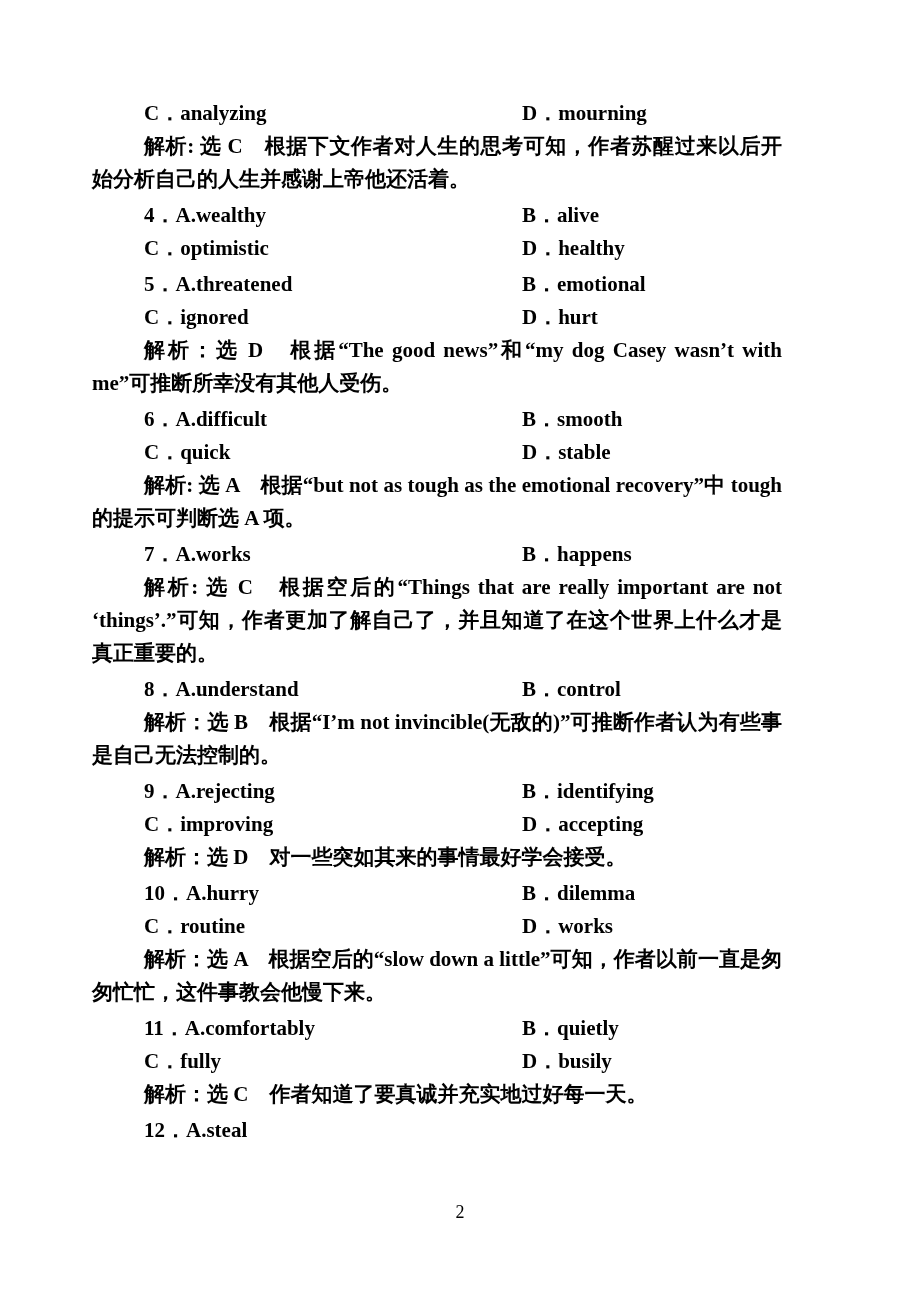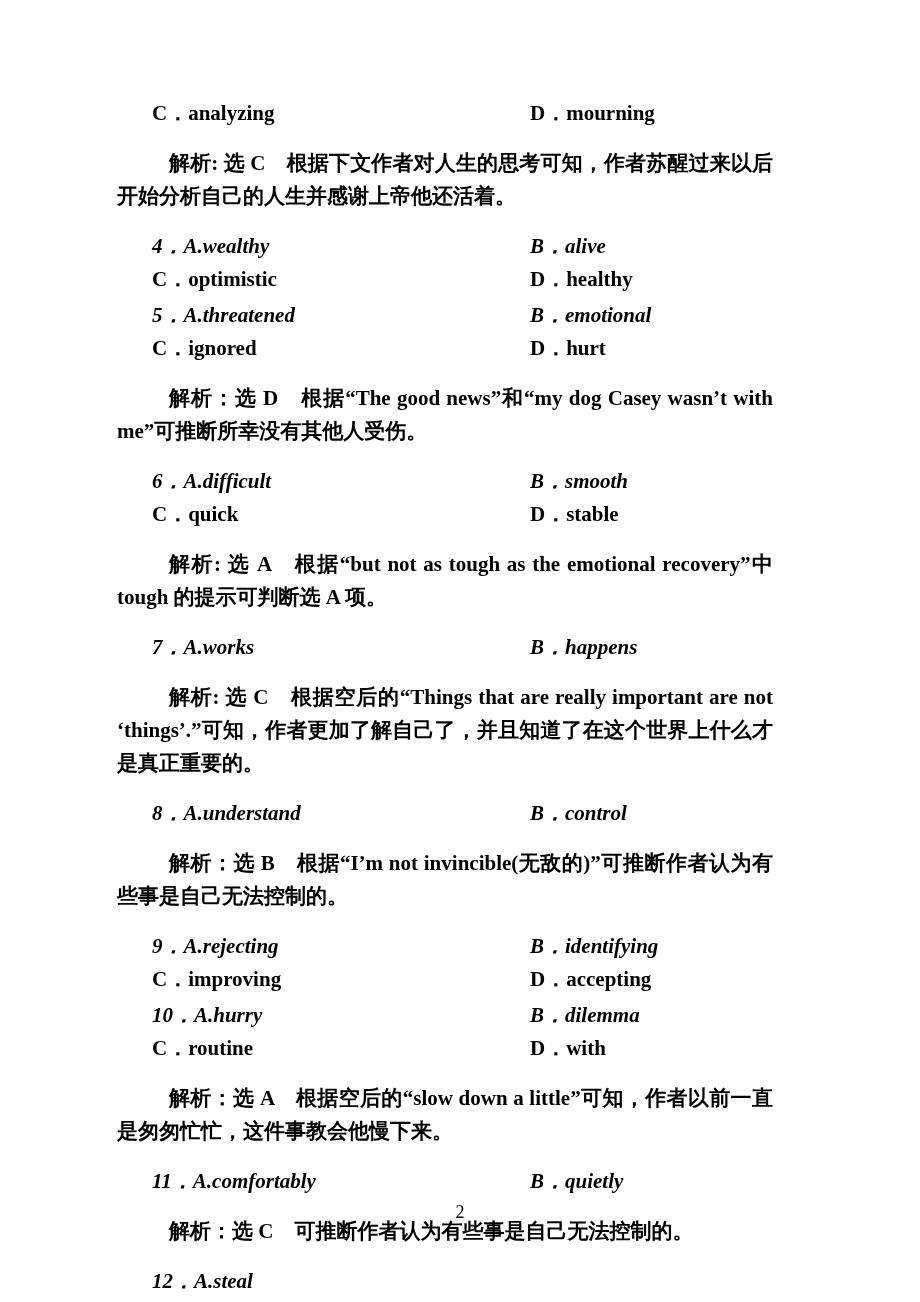--- a/index.html
+++ b/index.html
@@ -10,44 +10,43 @@
   body {
     width: 920px;
     height: 1302px;
     position: relative;
     overflow: hidden;
     font-family: "Liberation Serif", "DejaVu Serif", serif;
     color: #000000;
   }
   .content {
     position: absolute;
-    left: 100px;
+    left: 92px;
     top: 97px;
     width: 690px;
     font-size: 21px;
     font-weight: bold;
     line-height: 33px;
   }
   .opt-row {
     display: flex;
     padding-left: 52px;
   }
   .opt-row.numbered {
     margin-top: 3px;
-    font-style: italic;
   }
   .opt-left {
     flex: 0 0 378px;
     width: 378px;
   }
   .opt-right {
     flex: 1;
   }
   .exp {
-    margin: 17px;
+    margin: 0;
     text-indent: 52px;
     text-align: justify;
   }
   .page-number {
     position: absolute;
     left: 0;
     top: 1202px;
     width: 920px;
     text-align: center;
     font-size: 18px;
@@ -100,32 +99,37 @@
     </div>
     <p class="exp">解析：选 B　根据“I’m not invincible(无敌的)”可推断作者认为有些事是自己无法控制的。</p>
     <div class="opt-row numbered">
       <span class="opt-left">9．A.rejecting</span>
       <span class="opt-right">B．identifying</span>
     </div>
     <div class="opt-row">
       <span class="opt-left">C．improving</span>
       <span class="opt-right">D．accepting</span>
     </div>
+    <p class="exp">解析：选 D　对一些突如其来的事情最好学会接受。</p>
     <div class="opt-row numbered">
       <span class="opt-left">10．A.hurry</span>
       <span class="opt-right">B．dilemma</span>
     </div>
     <div class="opt-row">
       <span class="opt-left">C．routine</span>
-      <span class="opt-right">D．with</span>
+      <span class="opt-right">D．works</span>
     </div>
     <p class="exp">解析：选 A　根据空后的“slow down a little”可知，作者以前一直是匆匆忙忙，这件事教会他慢下来。</p>
     <div class="opt-row numbered">
       <span class="opt-left">11．A.comfortably</span>
       <span class="opt-right">B．quietly</span>
     </div>
-    <p class="exp">解析：选 C　可推断作者认为有些事是自己无法控制的。</p>
+    <div class="opt-row">
+      <span class="opt-left">C．fully</span>
+      <span class="opt-right">D．busily</span>
+    </div>
+    <p class="exp">解析：选 C　作者知道了要真诚并充实地过好每一天。</p>
     <div class="opt-row numbered">
       <span class="opt-left">12．A.steal</span>
     </div>
   </div>
 
 <div class="page-number">2</div>
 
 </body></html>

